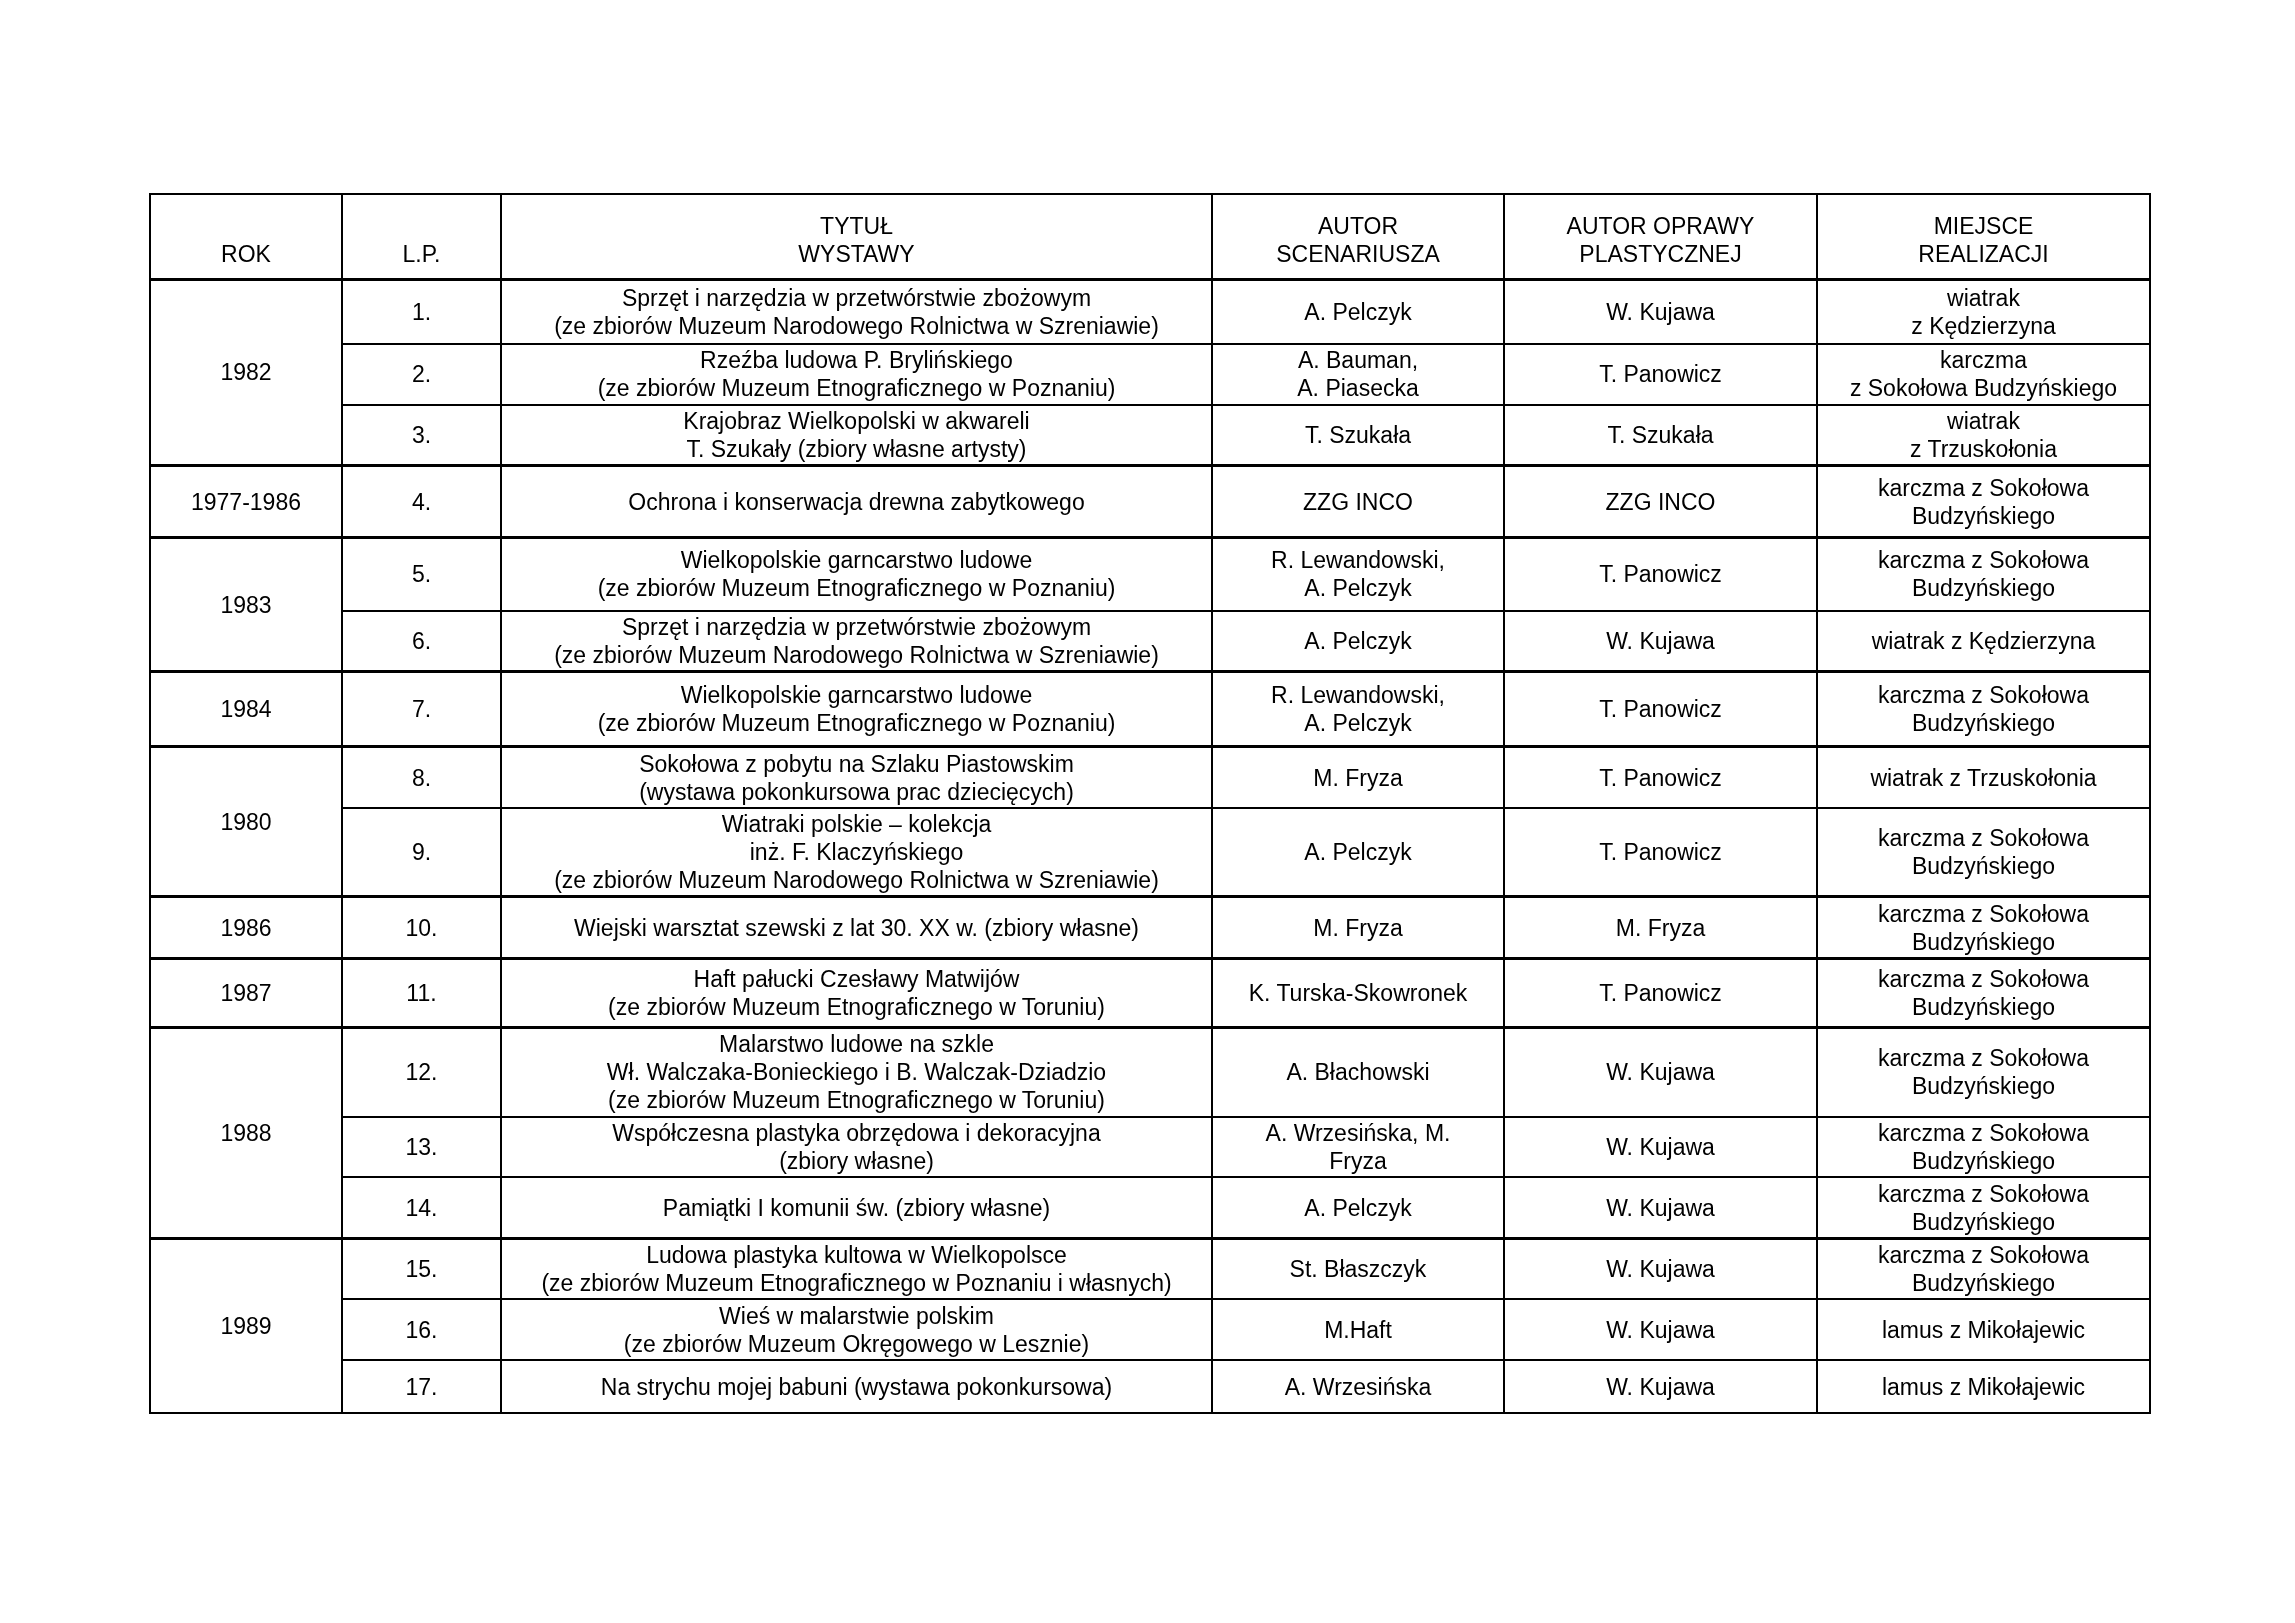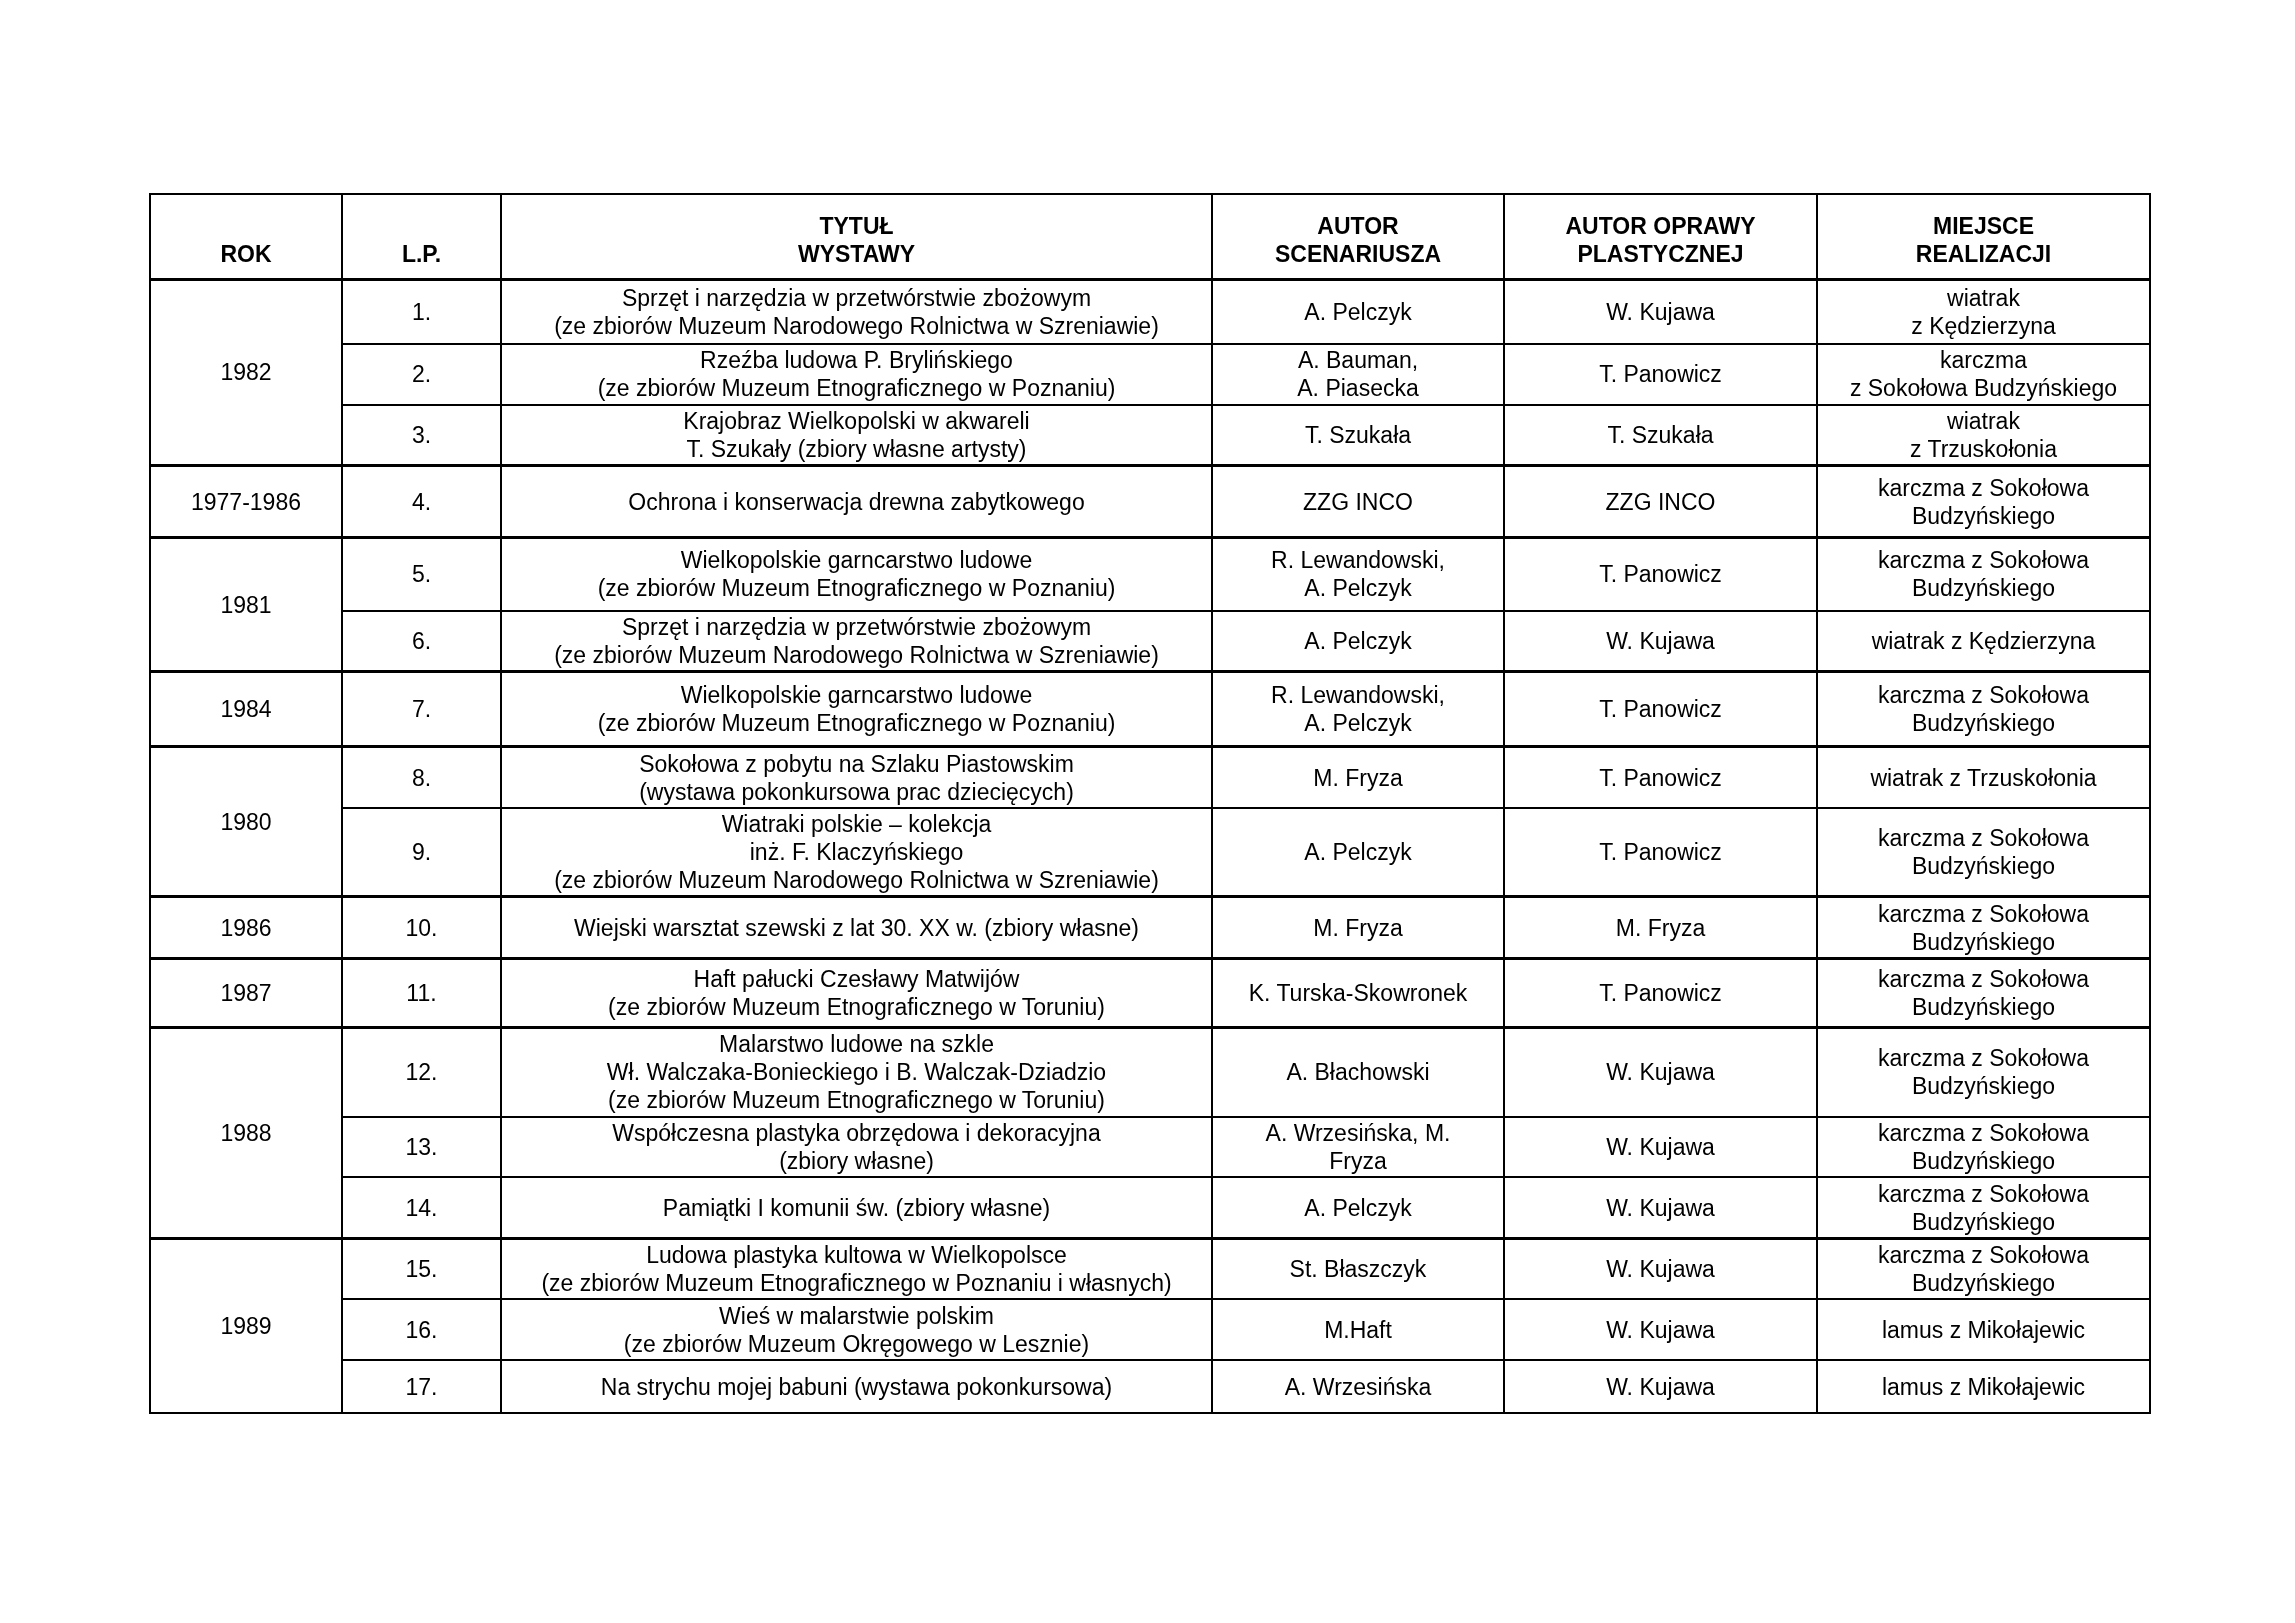--- a/index.html
+++ b/index.html
@@ -30,21 +30,21 @@
     border: 2px solid #000;
     text-align: center;
     font-size: 23px;
     line-height: 28px;
     white-space: pre-line;
     padding: 1.3px 7.9px;
     overflow: hidden;
     font-weight: normal;
   }
   thead th {
-    font-weight: bold;
+    font-weight: normal;
     vertical-align: bottom;
     padding-bottom: 9.2px;
     border-bottom: 3.3px solid #000;
   }
   tbody td {
     vertical-align: middle;
   }
   tr.group-start td {
     border-top: 3.3px solid #000;
   }
@@ -109,21 +109,21 @@
       <tr class="group-start" style="height:72px">
         <td>1977-1986</td>
         <td>4.</td>
         <td>Ochrona i konserwacja drewna zabytkowego</td>
         <td>ZZG INCO</td>
         <td>ZZG INCO</td>
         <td>karczma z Sokołowa
 Budzyńskiego</td>
       </tr>
       <tr class="group-start" style="height:73px">
-        <td rowspan="2">1981</td>
+        <td rowspan="2">1983</td>
         <td>5.</td>
         <td>Wielkopolskie garncarstwo ludowe
 (ze zbiorów Muzeum Etnograficznego w Poznaniu)</td>
         <td>R. Lewandowski,
 A. Pelczyk</td>
         <td>T. Panowicz</td>
         <td>karczma z Sokołowa
 Budzyńskiego</td>
       </tr>
       <tr style="height:58px">

